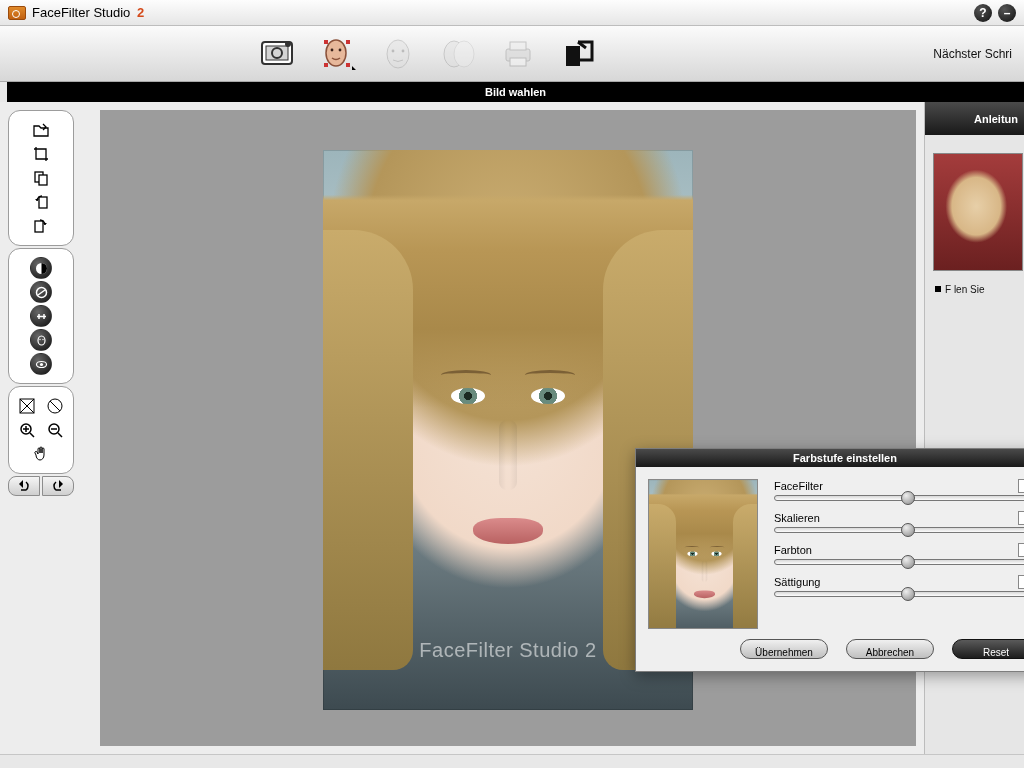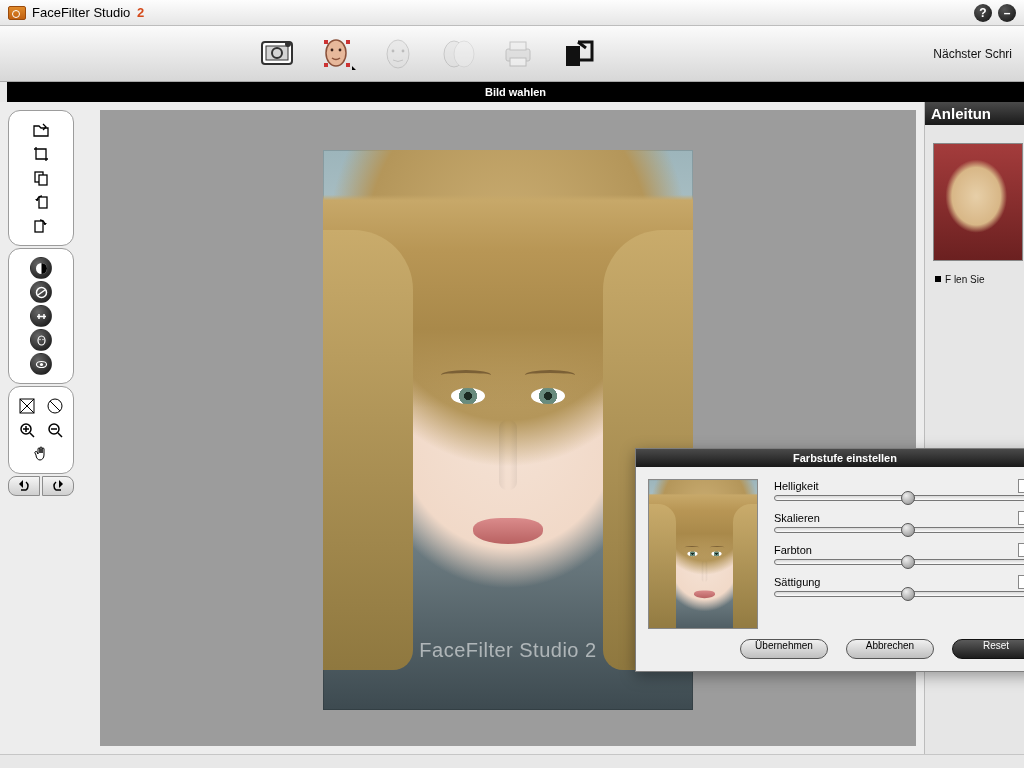--- a/index.html
+++ b/index.html
@@ -161,23 +161,23 @@
   color:rgba(255,255,255,.55); font-size:20px; letter-spacing:.5px;
   font-family:"Segoe UI",Arial,sans-serif;
 }
 
 
 .guide{
   position:absolute; right:0; top:0; bottom:0; width:100px;
   background:#e6e6e6; border-left:1px solid #bcbcbc;
 }
 .guide .ghead{
-  height:23px; background:linear-gradient(#4a4a4a,#191919);
-  color:#fff; font-size:15px; font-weight:bold;
-  display:flex; align-items:center; padding:0 6px;
+  height:33px; background:linear-gradient(#4a4a4a,#191919);
+  color:#fff; font-size:11px; font-weight:bold;
+  display:flex; align-items:center; padding:0 6px;justify-content:flex-end;
 }
 .guide .gimg{
   width:90px; height:118px; margin:18px 0 12px 8px;
   border:1px solid #888;
   background:
     radial-gradient(ellipse 50% 45% at 48% 45%, #e7cfa8 0%, #d8b787 55%, rgba(216,183,135,0) 70%),
     linear-gradient(180deg,#a43c3c,#6b2020);
 }
 .guide .gtext{
   font-size:10px; color:#111; padding:0 4px 0 10px;
@@ -231,21 +231,21 @@
   border:1px solid #555; transform:translateX(-50%);
 }
 .dialog .dbuttons{
   display:flex; justify-content:flex-end; gap:18px;
   padding:6px 14px 12px 14px;
 }
 .dialog .pill{
   min-width:88px; height:20px; border-radius:10px;
   border:1px solid #555;
   background:linear-gradient(#f0f0f0,#bfbfbf);
-  font-size:10px; display:flex; align-items:flex-start; justify-content:center;
+  font-size:10px; display:flex; align-items:flex-end; justify-content:center;
   cursor:pointer;
 }
 .dialog .pill.dark{
   background:linear-gradient(#5a5a5a,#1d1d1d); color:#fff; border-color:#111;
 }
 
 
 .status{
   position:absolute; left:0; right:0; bottom:0; height:14px;
   background:#e8e8e8; border-top:1px solid #c6c6c6;
@@ -512,21 +512,21 @@
             <div class="eye left"></div>
               <div class="eye right"></div>
             <div class="nose"></div>
               <div class="lips"></div>
           </div>
         </div>
       </div>
       <div class="sliders">
         <div class="sgrp">
           <div class="slabel">
-              <span>Helligkeit</span>
+              <span>FaceFilter</span>
               <span class="sval"></span>
             </div>
           <div class="track">
               <div class="knob" style="left:50%"></div>
             </div>
         </div>
         <div class="sgrp">
           <div class="slabel">
               <span>Skalieren</span>
               <span class="sval"></span>

